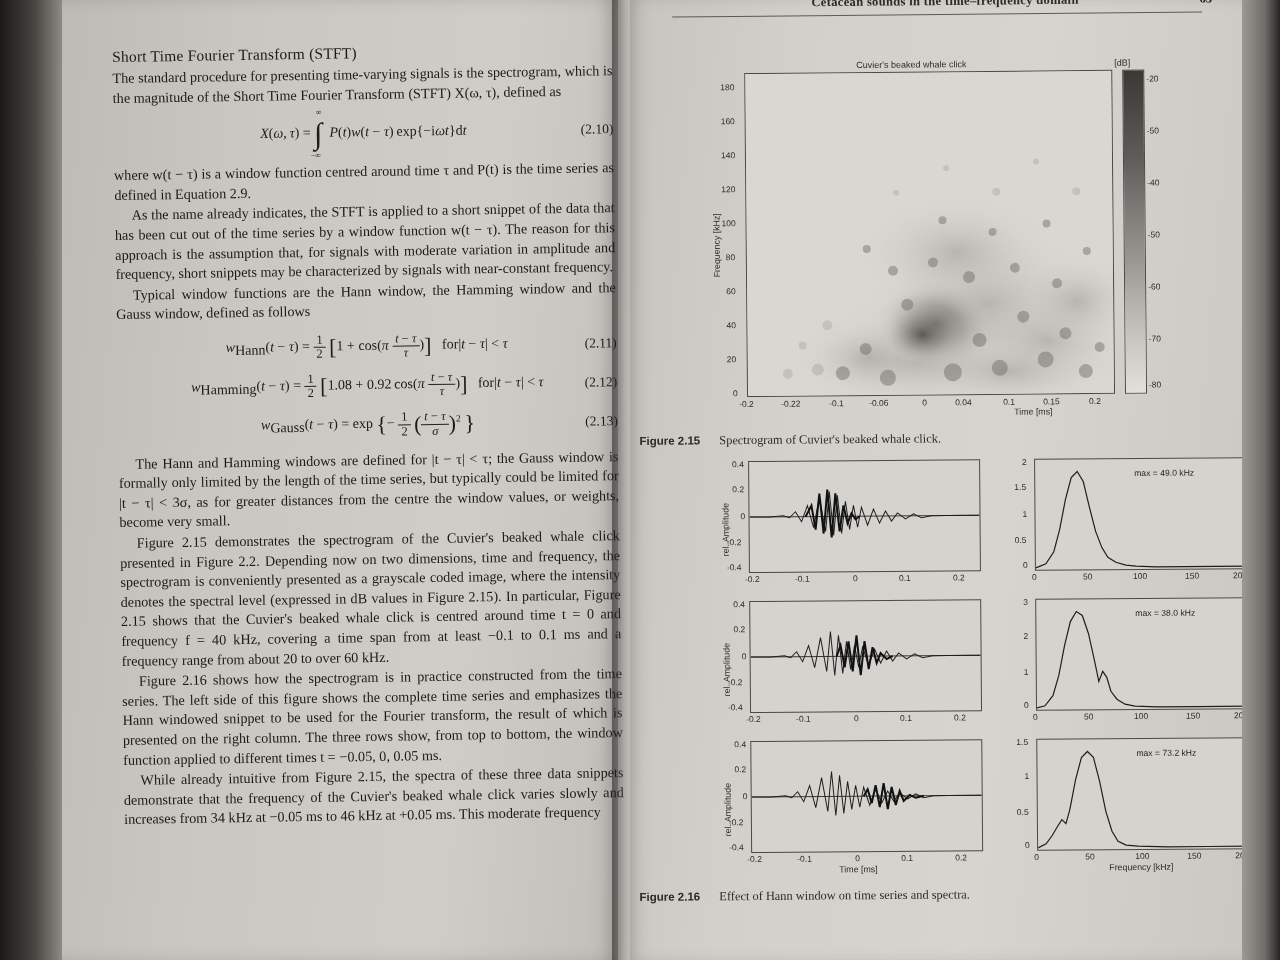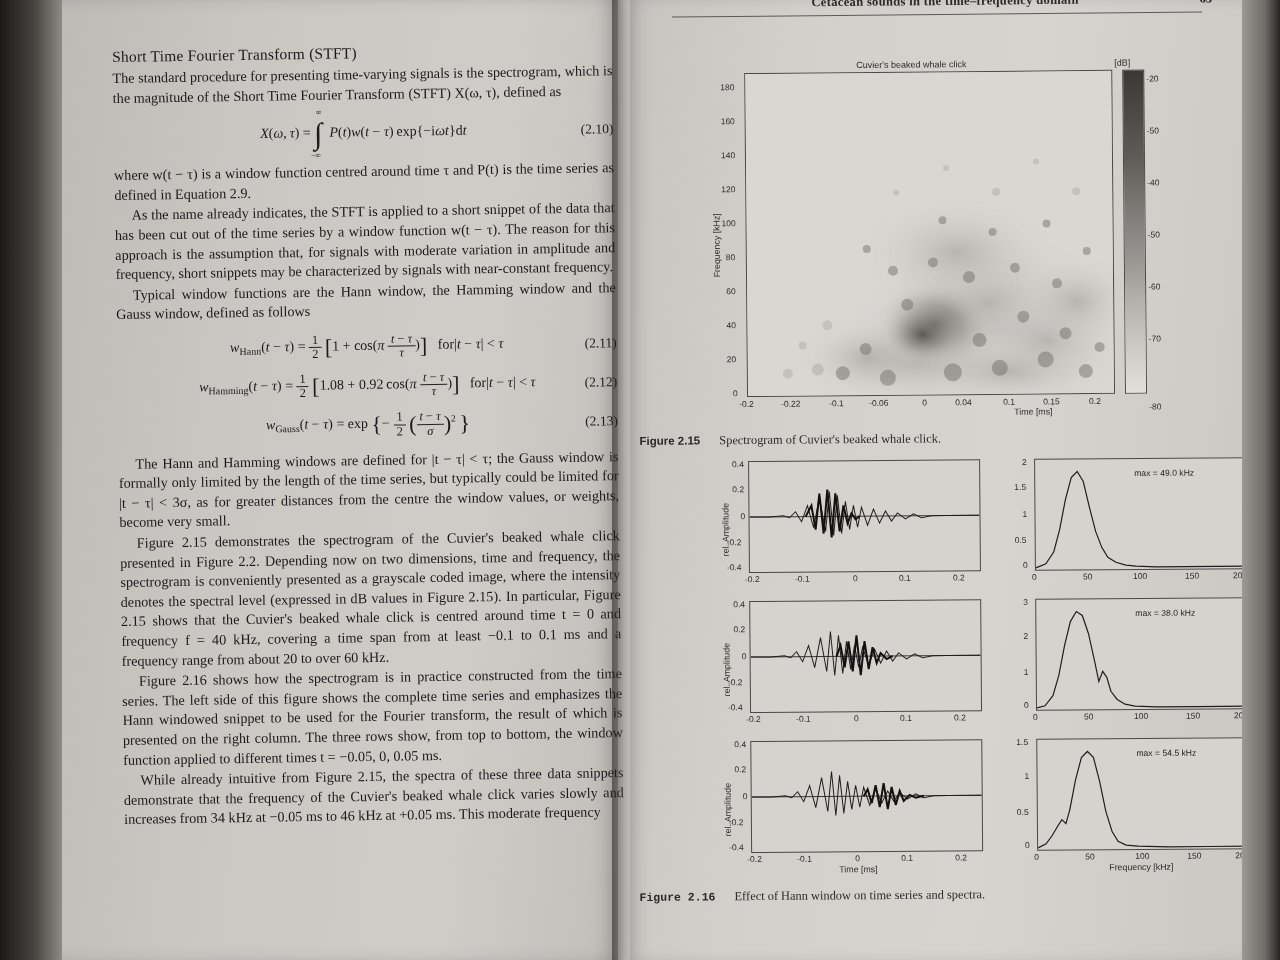--- a/index.html
+++ b/index.html
@@ -57,21 +57,21 @@
     position:relative;margin:12px 0 12px 0;
     font-size:14px;text-align:center;
     font-family:"Liberation Serif",serif;
   }
   .eqno{position:absolute;right:0;top:50%;transform:translateY(-50%);font-size:13.5px;}
   .frac{display:inline-block;vertical-align:middle;text-align:center;font-size:12.5px;line-height:1.05;}
   .frac .num{display:block;border-bottom:1px solid #222;padding:0 3px;}
   .frac .den{display:block;padding:0 3px;}
   .big{font-size:22px;vertical-align:-4px;}
   .huge{font-size:30px;vertical-align:-8px;font-weight:300;}
-  .sub{font-size:10px;vertical-align:-3px;}
+  .sub{font-size:14px;vertical-align:-3px;}
   .sup{font-size:9.5px;vertical-align:5px;}
   .ital{font-style:italic;}
 
   
   .runhead{
     position:absolute;left:0;top:0;width:612px;height:30px;
     transform:rotate(-0.55deg);transform-origin:top left;
   }
   .runhead .txt{
     position:absolute;left:80px;top:-3px;width:470px;text-align:center;
@@ -274,21 +274,21 @@
 
       <div class="cbar" style="left:486px;top:26px;width:20px;height:322px;">
         <div class="cbar-grad"></div>
       </div>
       <div class="ticklab" style="left:510px;top:30px;">-20</div>
       <div class="ticklab" style="left:510px;top:82px;">-50</div>
       <div class="ticklab" style="left:510px;top:134px;">-40</div>
       <div class="ticklab" style="left:510px;top:186px;">-50</div>
       <div class="ticklab" style="left:510px;top:238px;">-60</div>
       <div class="ticklab" style="left:510px;top:290px;">-70</div>
-      <div class="ticklab" style="left:510px;top:358px;">-80</div>
+      <div class="ticklab" style="left:510px;top:336px;">-80</div>
 
       <div class="caption" style="position:absolute;left:0px;top:386px;width:560px;">
         <b style="font-family:'Liberation Sans',sans-serif;font-size:11.5px;">Figure 2.15</b>
         <span style="margin-left:16px;">Spectrogram of Cuvier's beaked whale click.</span>
       </div>
     </div>
 
     <div class="figwrap" id="fig216">
 
       <div class="plotbox" style="left:112px;top:10px;width:230px;height:110px;">
@@ -389,24 +389,24 @@
       </div>
       <div class="ticklab" style="left:378px;top:288px;">1.5</div>
       <div class="ticklab" style="left:386px;top:322px;">1</div>
       <div class="ticklab" style="left:378px;top:358px;">0.5</div>
       <div class="ticklab" style="left:386px;top:391px;">0</div>
       <div class="ticklab" style="left:395px;top:403px;">0</div>
       <div class="ticklab" style="left:446px;top:403px;">50</div>
       <div class="ticklab" style="left:496px;top:403px;">100</div>
       <div class="ticklab" style="left:548px;top:403px;">150</div>
       <div class="ticklab" style="left:596px;top:403px;">200</div>
-      <div class="annot" style="left:498px;top:300px;">max = 54.5 kHz</div>
+      <div class="annot" style="left:498px;top:300px;">max = 73.2 kHz</div>
       <div class="axtitle" style="left:470px;top:414px;">Frequency [kHz]</div>
 
       <div class="caption" style="position:absolute;left:0px;top:438px;width:580px;">
-        <b style="font-family:Liberation Mono, monospace;font-size:11.5px;">Figure 2.16</b>
+        <b style="font-family:Liberation Sans, sans-serif;font-size:11.5px;">Figure 2.16</b>
         <span style="margin-left:16px;">Effect of Hann window on time series and spectra.</span>
       </div>
     </div>
 
   </div>
   <div class="edge-right"></div>
 </div>
 
 </body></html>

